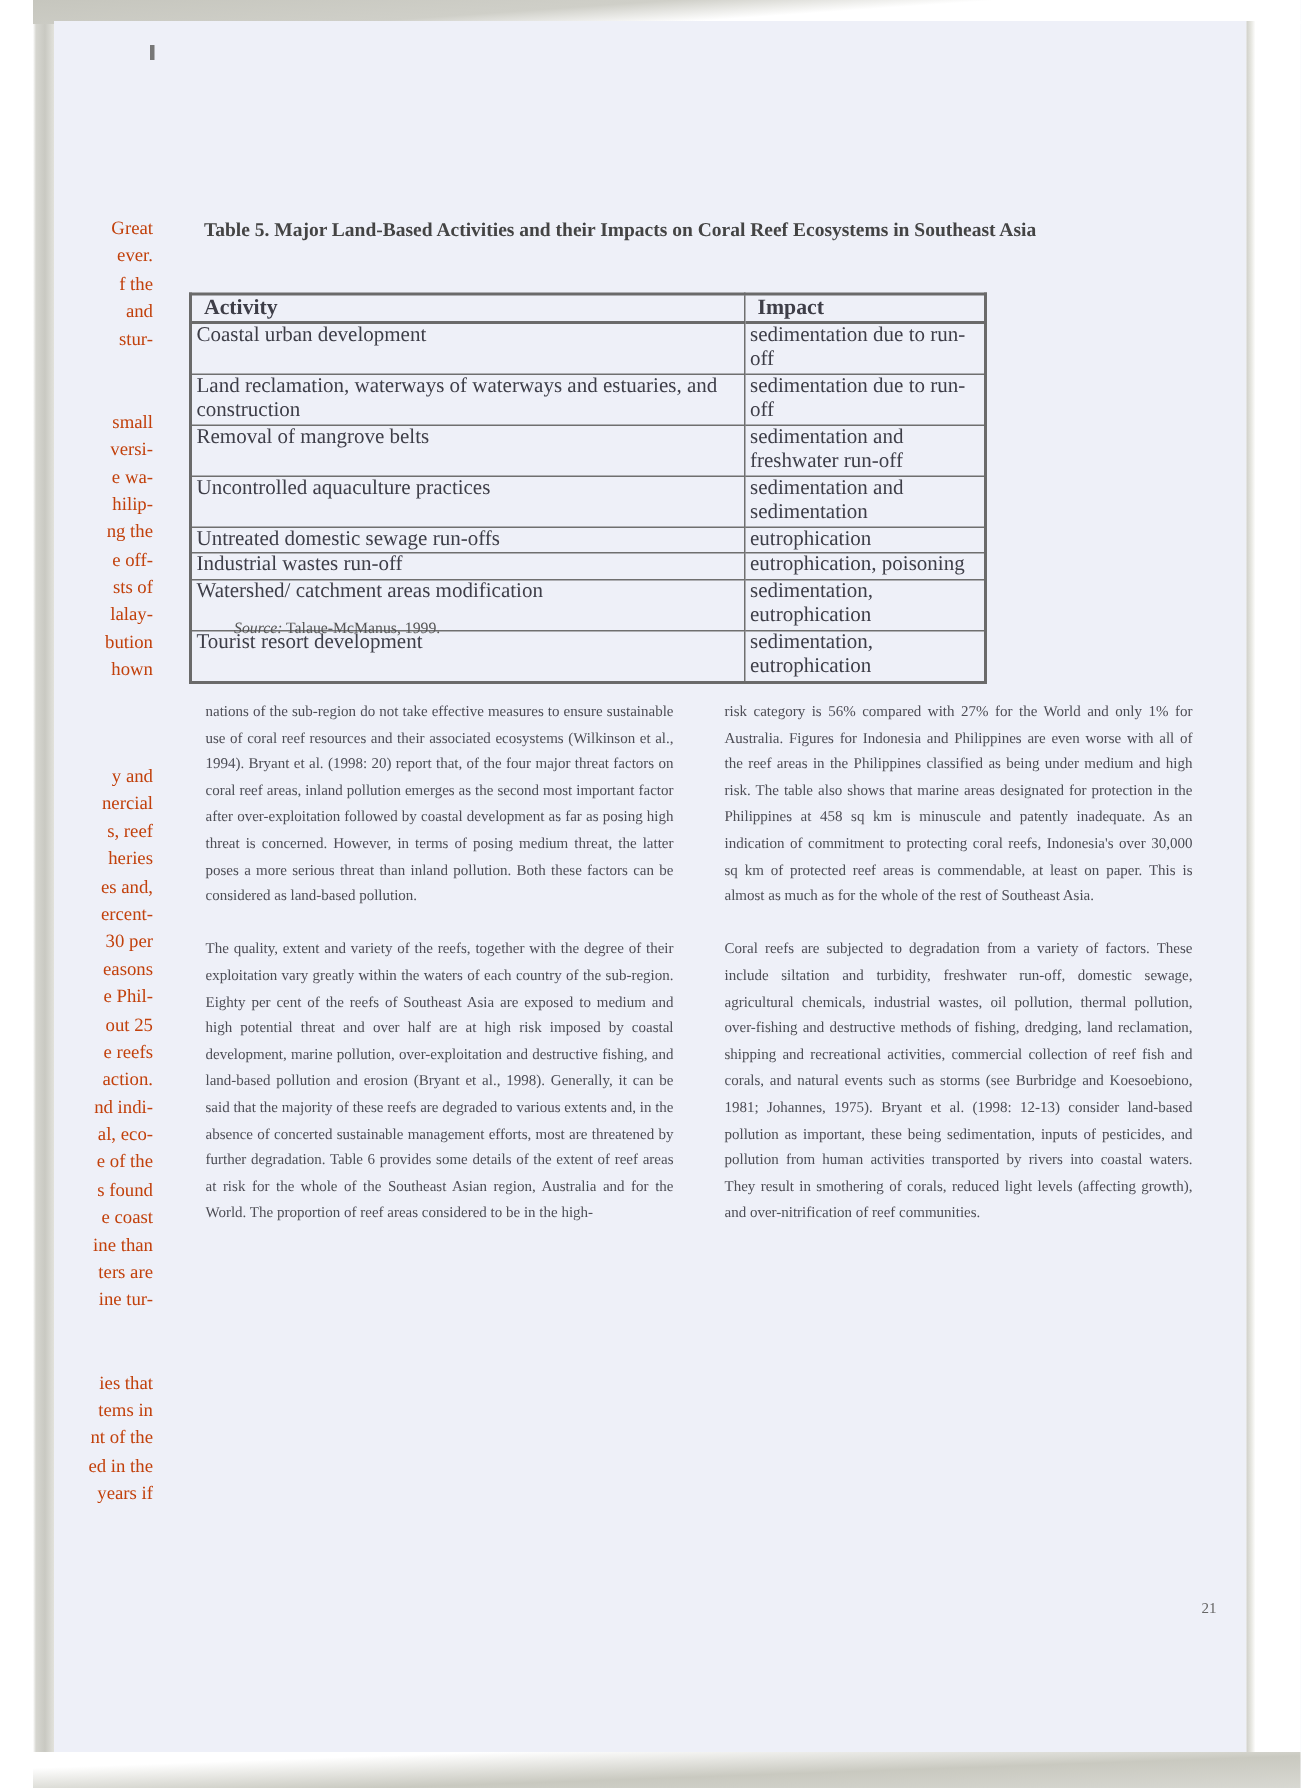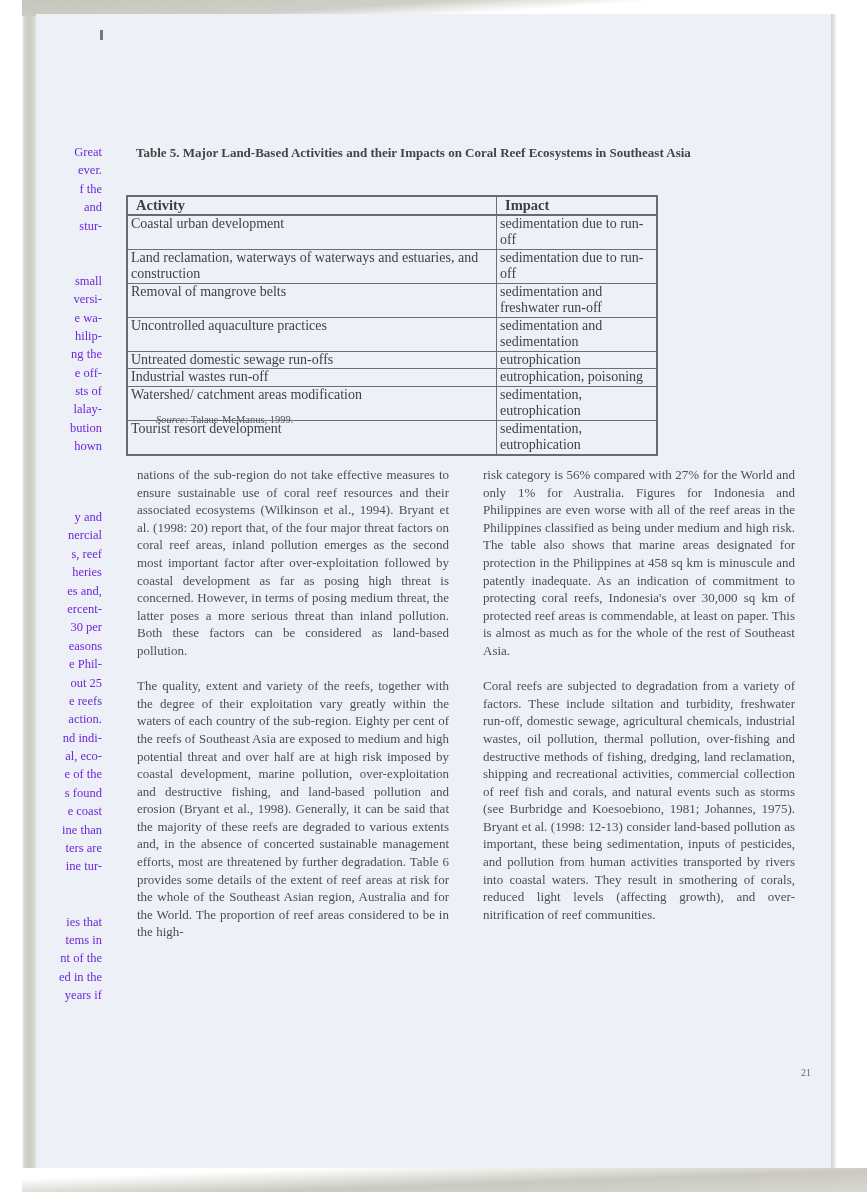--- a/index.html
+++ b/index.html
@@ -27,21 +27,21 @@
   }
   .right-edge {
     position:absolute; left:831px; top:14px; width:36px; height:1158px;
     background:linear-gradient(90deg,#d0d0ca 0,#e6e6e0 3px,#ffffff 6px);
   }
   .page-mark {
     position:absolute; left:100px; top:30px; width:3px; height:10px; background:#777;
   }
   .left-sliver {
     position:absolute; left:42px; width:60px;
-    font-size:12.5px; line-height:18.4px; text-align:right; color:#6d28d9;
+    font-size:12.5px; line-height:18.4px; text-align:right; color:#c2410c;
     white-space:nowrap; overflow:hidden;
   }
   .left-sliver div { height:18.4px; }
   .caption {
     position:absolute; left:136px; top:143px; width:660px;
     font-weight:bold; font-size:13px; line-height:20px; color:#444;
     text-align:justify;
   }
   table.impacts {
     position:absolute; left:126px; top:195px; width:532px;
@@ -52,21 +52,21 @@
     border:1px solid #6f6f6f; padding:0 3px; vertical-align:top; text-align:left;
     font-weight:normal;
   }
   table.impacts th { font-weight:bold; font-size:14.5px; padding-left:8px; border-bottom:2px solid #6a6a6a; }
   table.impacts td.act { width:362px; }
   .source {
     position:absolute; left:136px; top:414px; font-size:10.5px; color:#555;margin-left:20px;
   }
   .source i { font-style:italic; }
   .col {
-    position:absolute; width:312px; font-size:13px; line-height:17.6px;
+    position:absolute; width:312px; font-size:10px; line-height:17.6px;
     text-align:justify; color:#4d4d55;
   }
   .col p { margin:0 0 17.6px 0; }
   .col-left { left:137px; top:466px; }
   .col-right { left:483px; top:466px; }
   .page-num {
     position:absolute; left:801px; top:1067px; font-size:10px; color:#666;
   }
 </style>
 </head>

